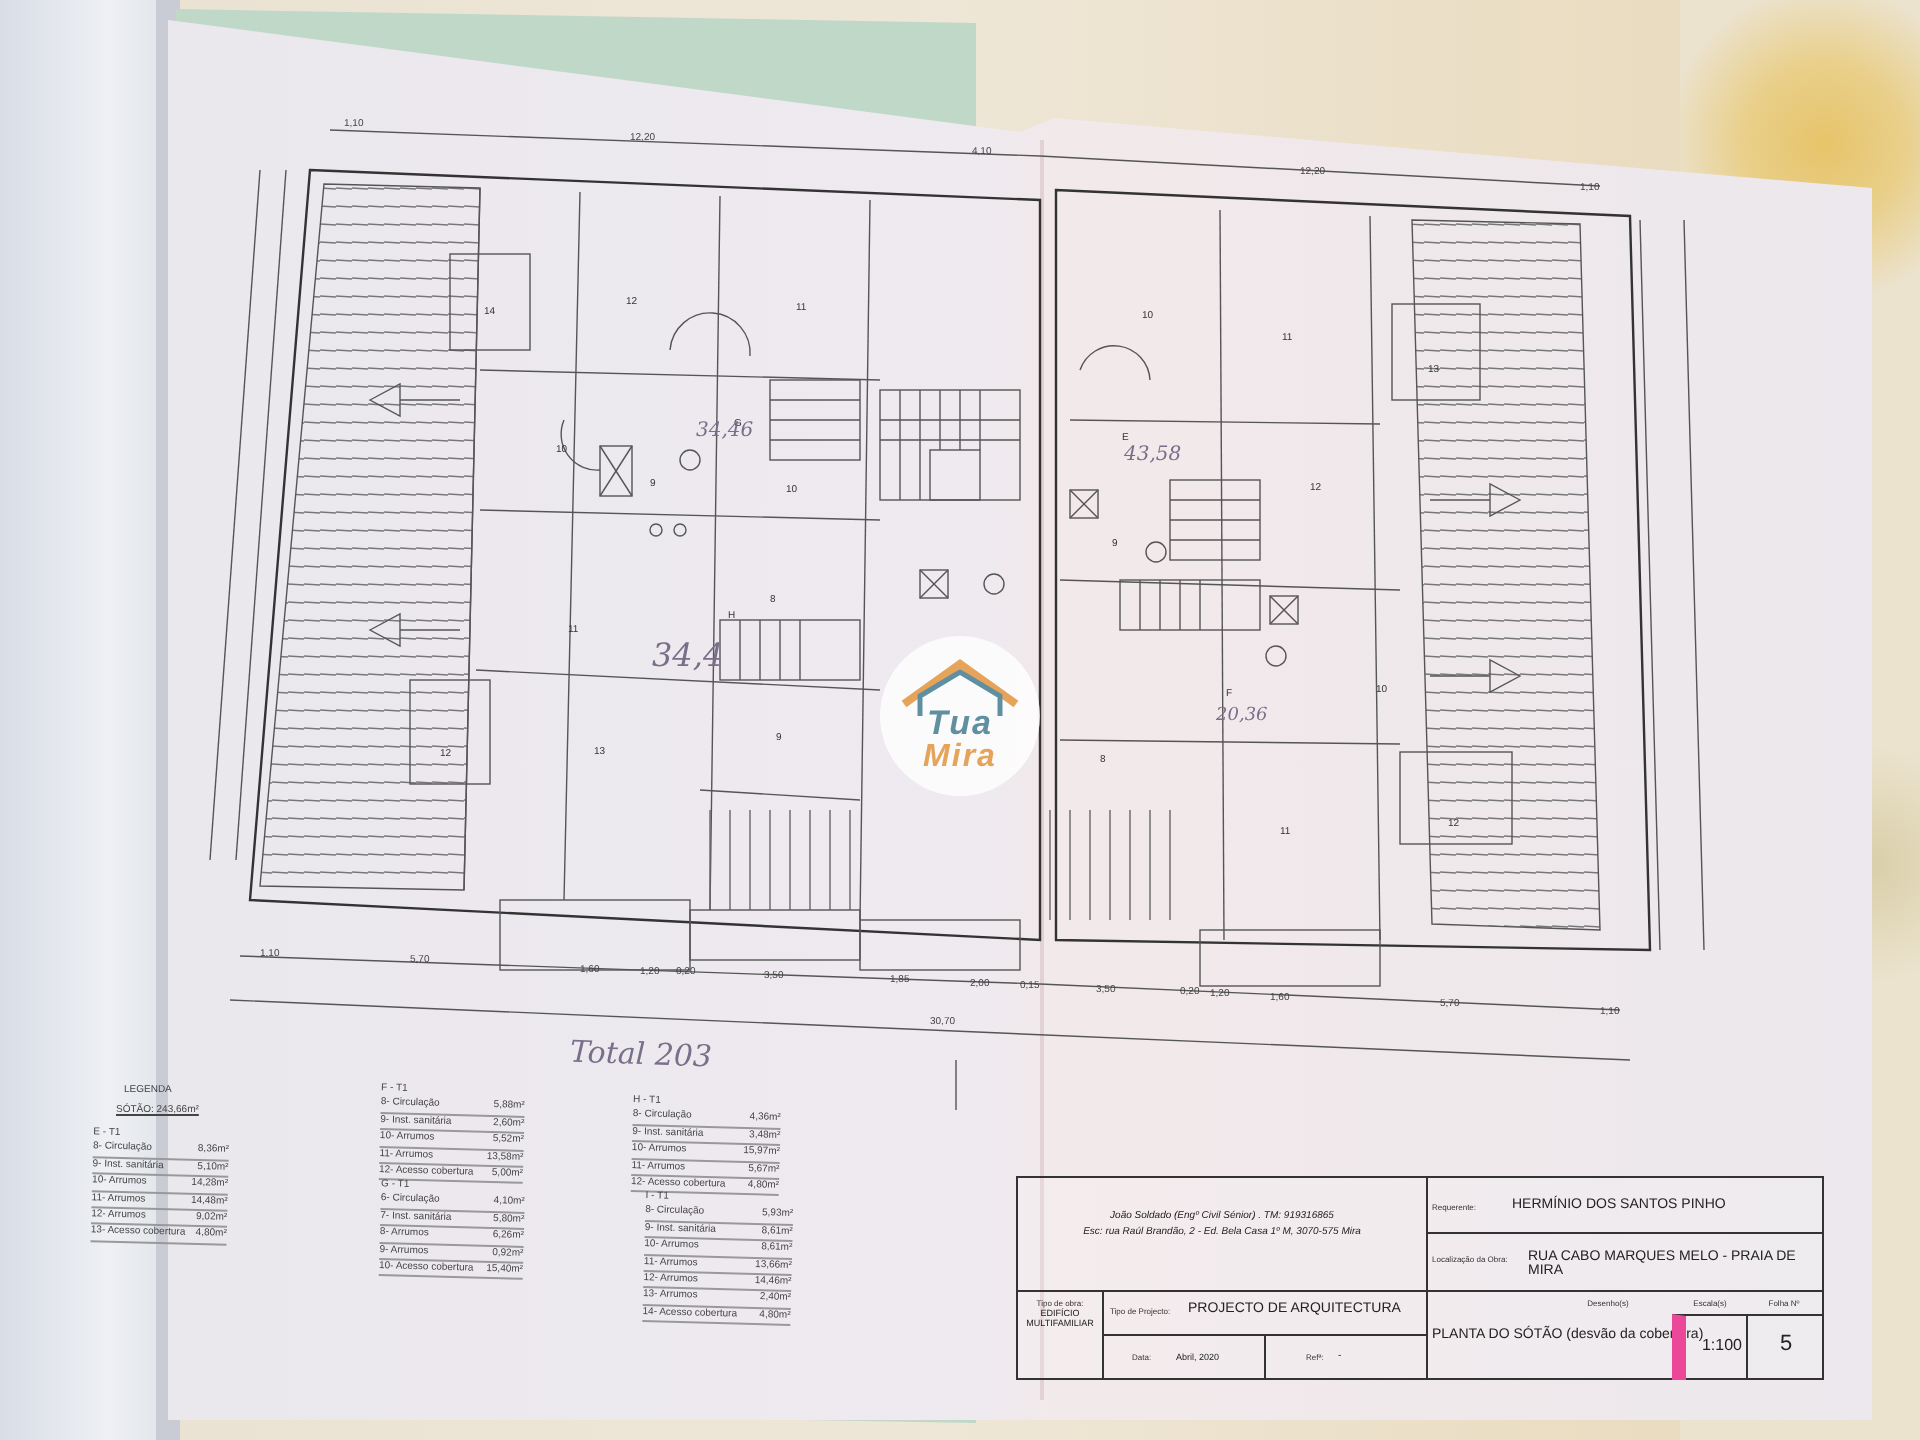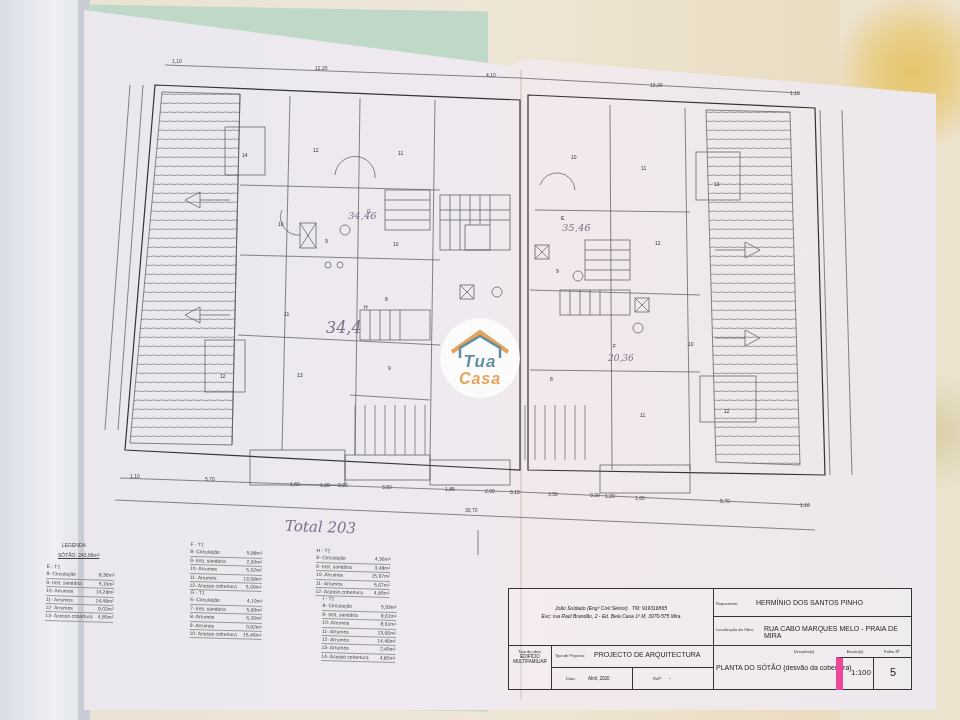--- a/index.html
+++ b/index.html
@@ -233,31 +233,31 @@
       <text x="688" y="346">10</text>
     <text x="561" y="220">E</text>
       <text x="613" y="348">F</text>
       <text x="367" y="213">G</text>
       <text x="364" y="309">H</text>
   </g>
 </svg>
 
 <div class="handwritten" style="left:348px;top:210px;font-size:10px;">34,46</div>
 <div class="handwritten" style="left:326px;top:318px;font-size:16px;">34,4</div>
-<div class="handwritten" style="left:562px;top:222px;font-size:10px;">35,46</div>
+<div class="handwritten" style="left:562px;top:222px;font-size:10px;">43,58</div>
 <div class="handwritten" style="left:608px;top:353px;font-size:9px;">20,36</div>
 <div class="handwritten" style="left:285px;top:518px;font-size:15px;transform:rotate(2deg);">Total 203</div>
 
 <div class="logo">
   <svg class="logo-roof" viewBox="0 0 64 30">
     <polyline points="4,24 32,4 60,24" fill="none" stroke="#e6a35a" stroke-width="4"></polyline>
     <polyline points="12,30 12,20 32,8 52,20 52,30" fill="none" stroke="#5f8fa0" stroke-width="2.5"></polyline>
   </svg>
   <div class="logo-tua">Tua</div>
-  <div class="logo-casa">Casa</div>
+  <div class="logo-casa">Mira</div>
 </div>
 
 <div class="legend-title">LEGENDA</div>
 <div class="legend-total">SÓTÃO: 243,66m²</div>
 
 <div class="legend" style="left:46px;top:564px;width:68px;transform:rotate(1.5deg);">
   <div class="hdr">E - T1</div>
   <div class="row">
       <span>8- Circulação</span>
       <span>8,36m²</span>

